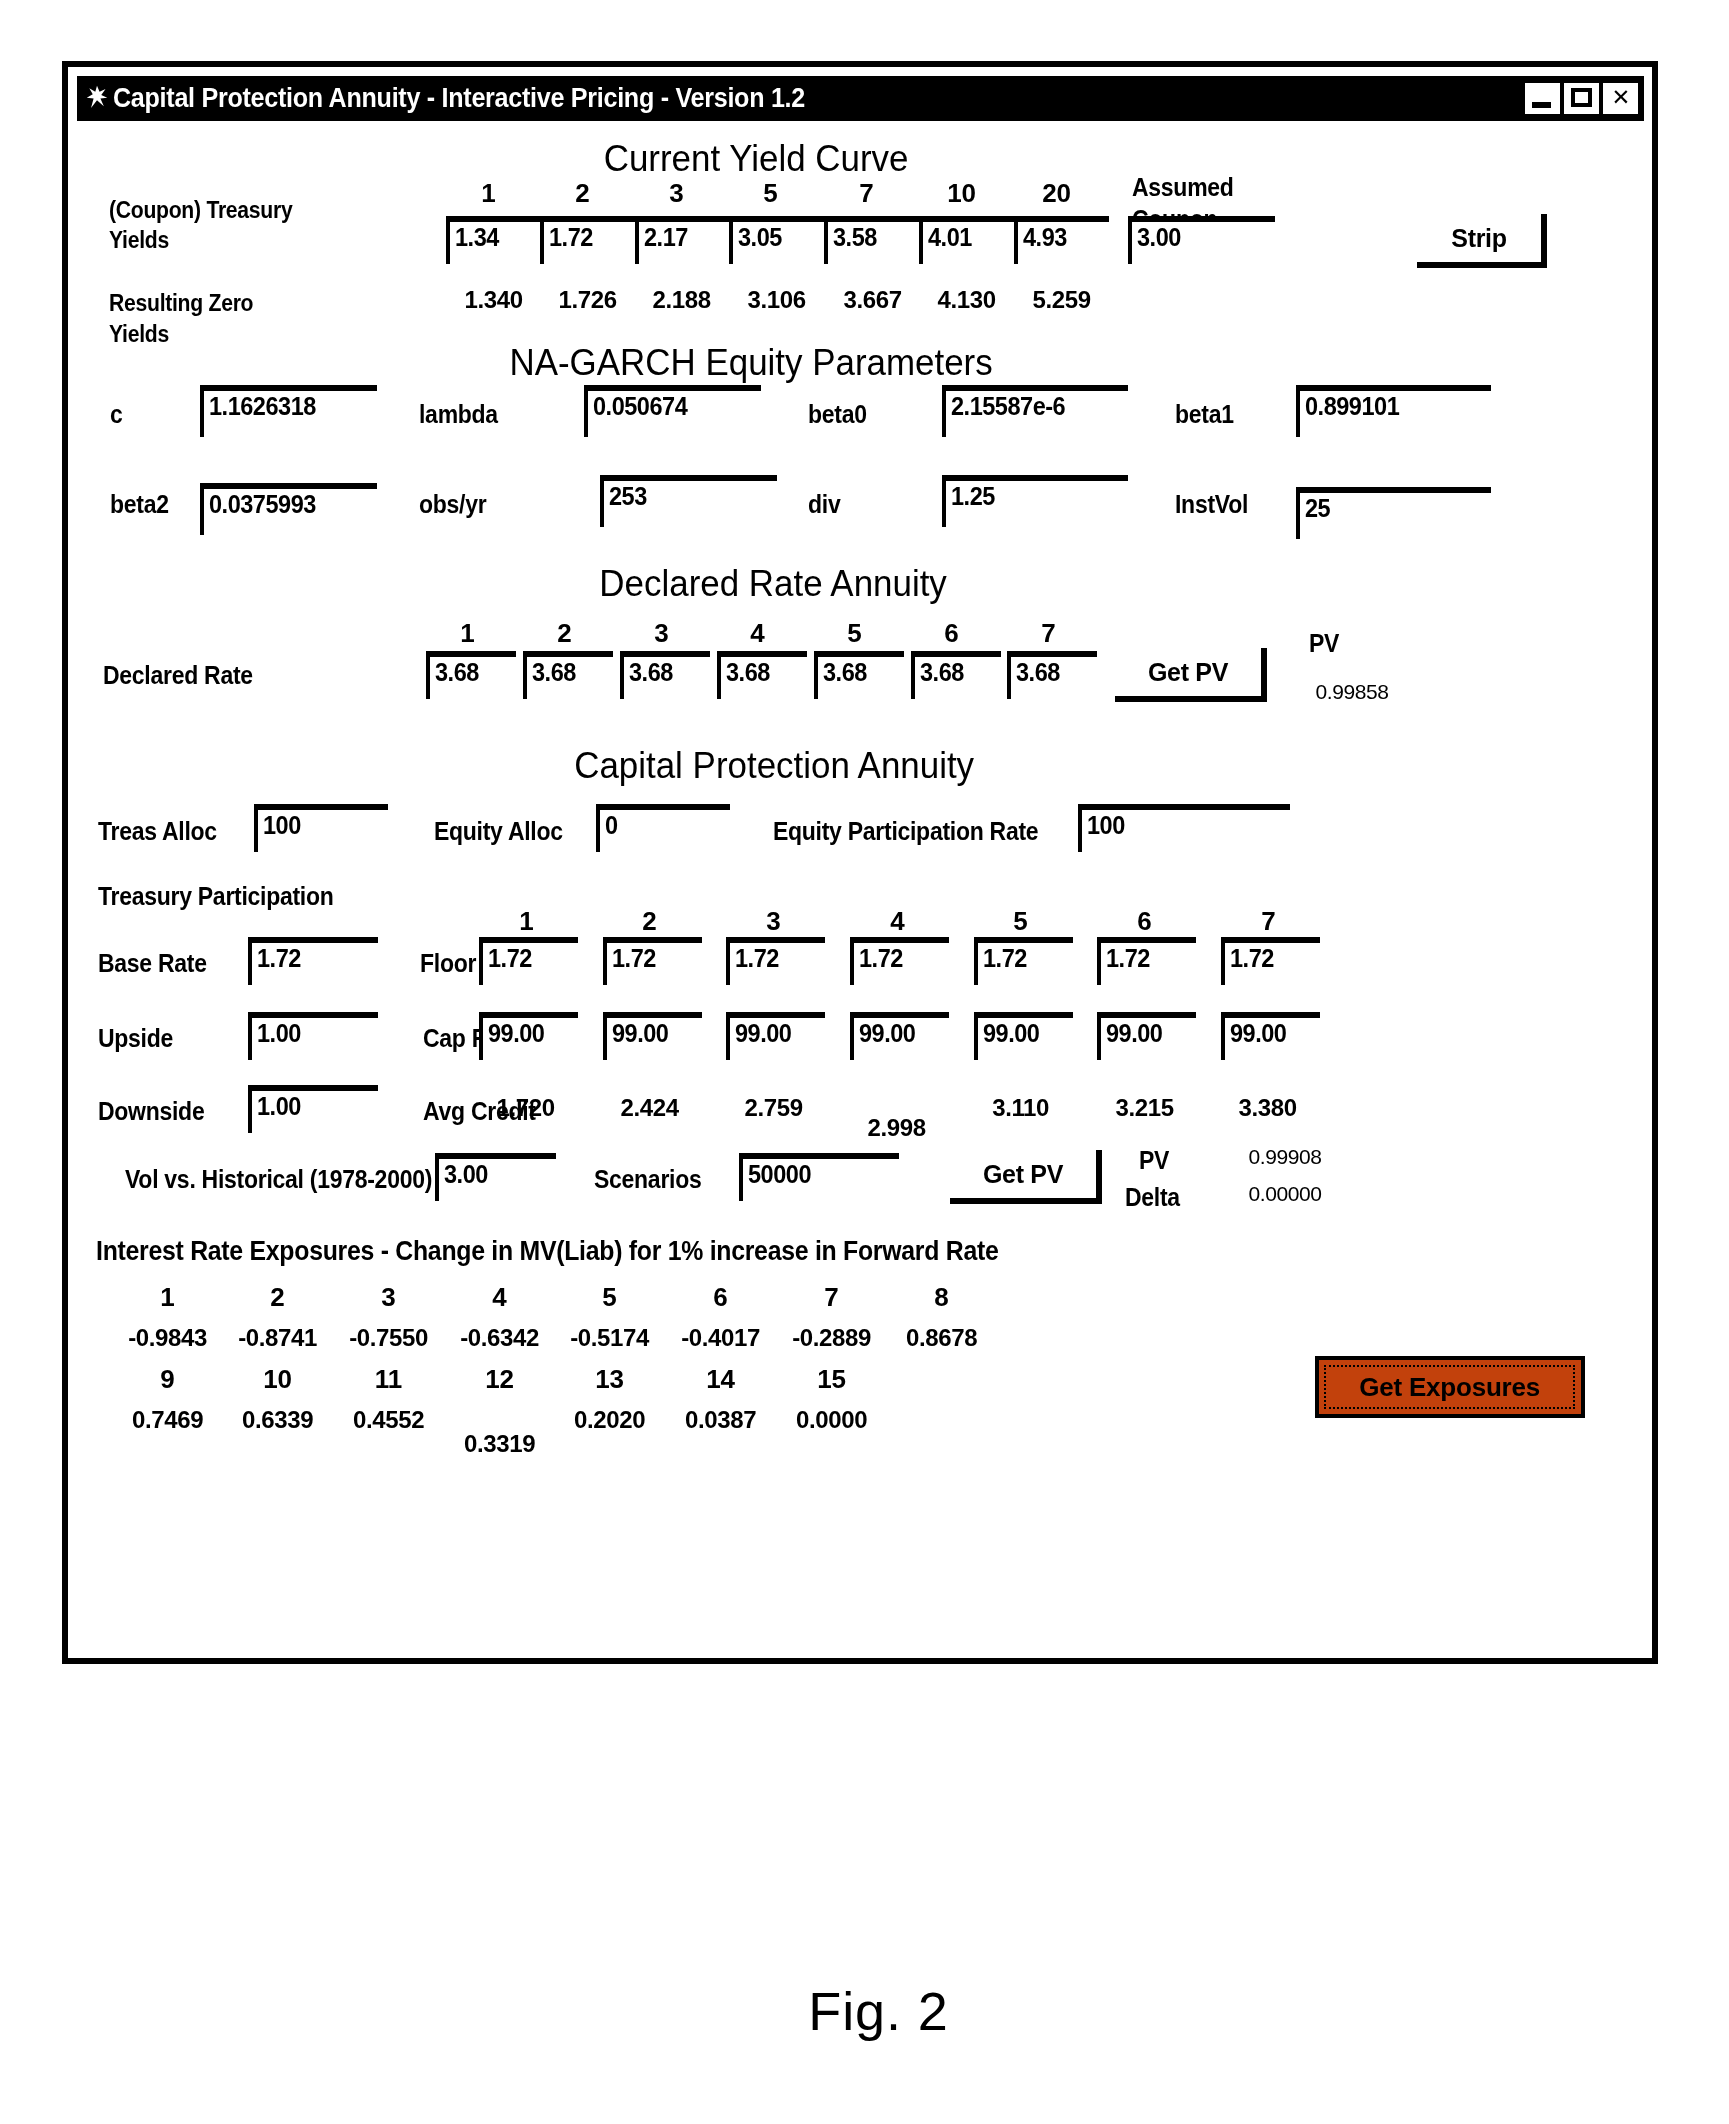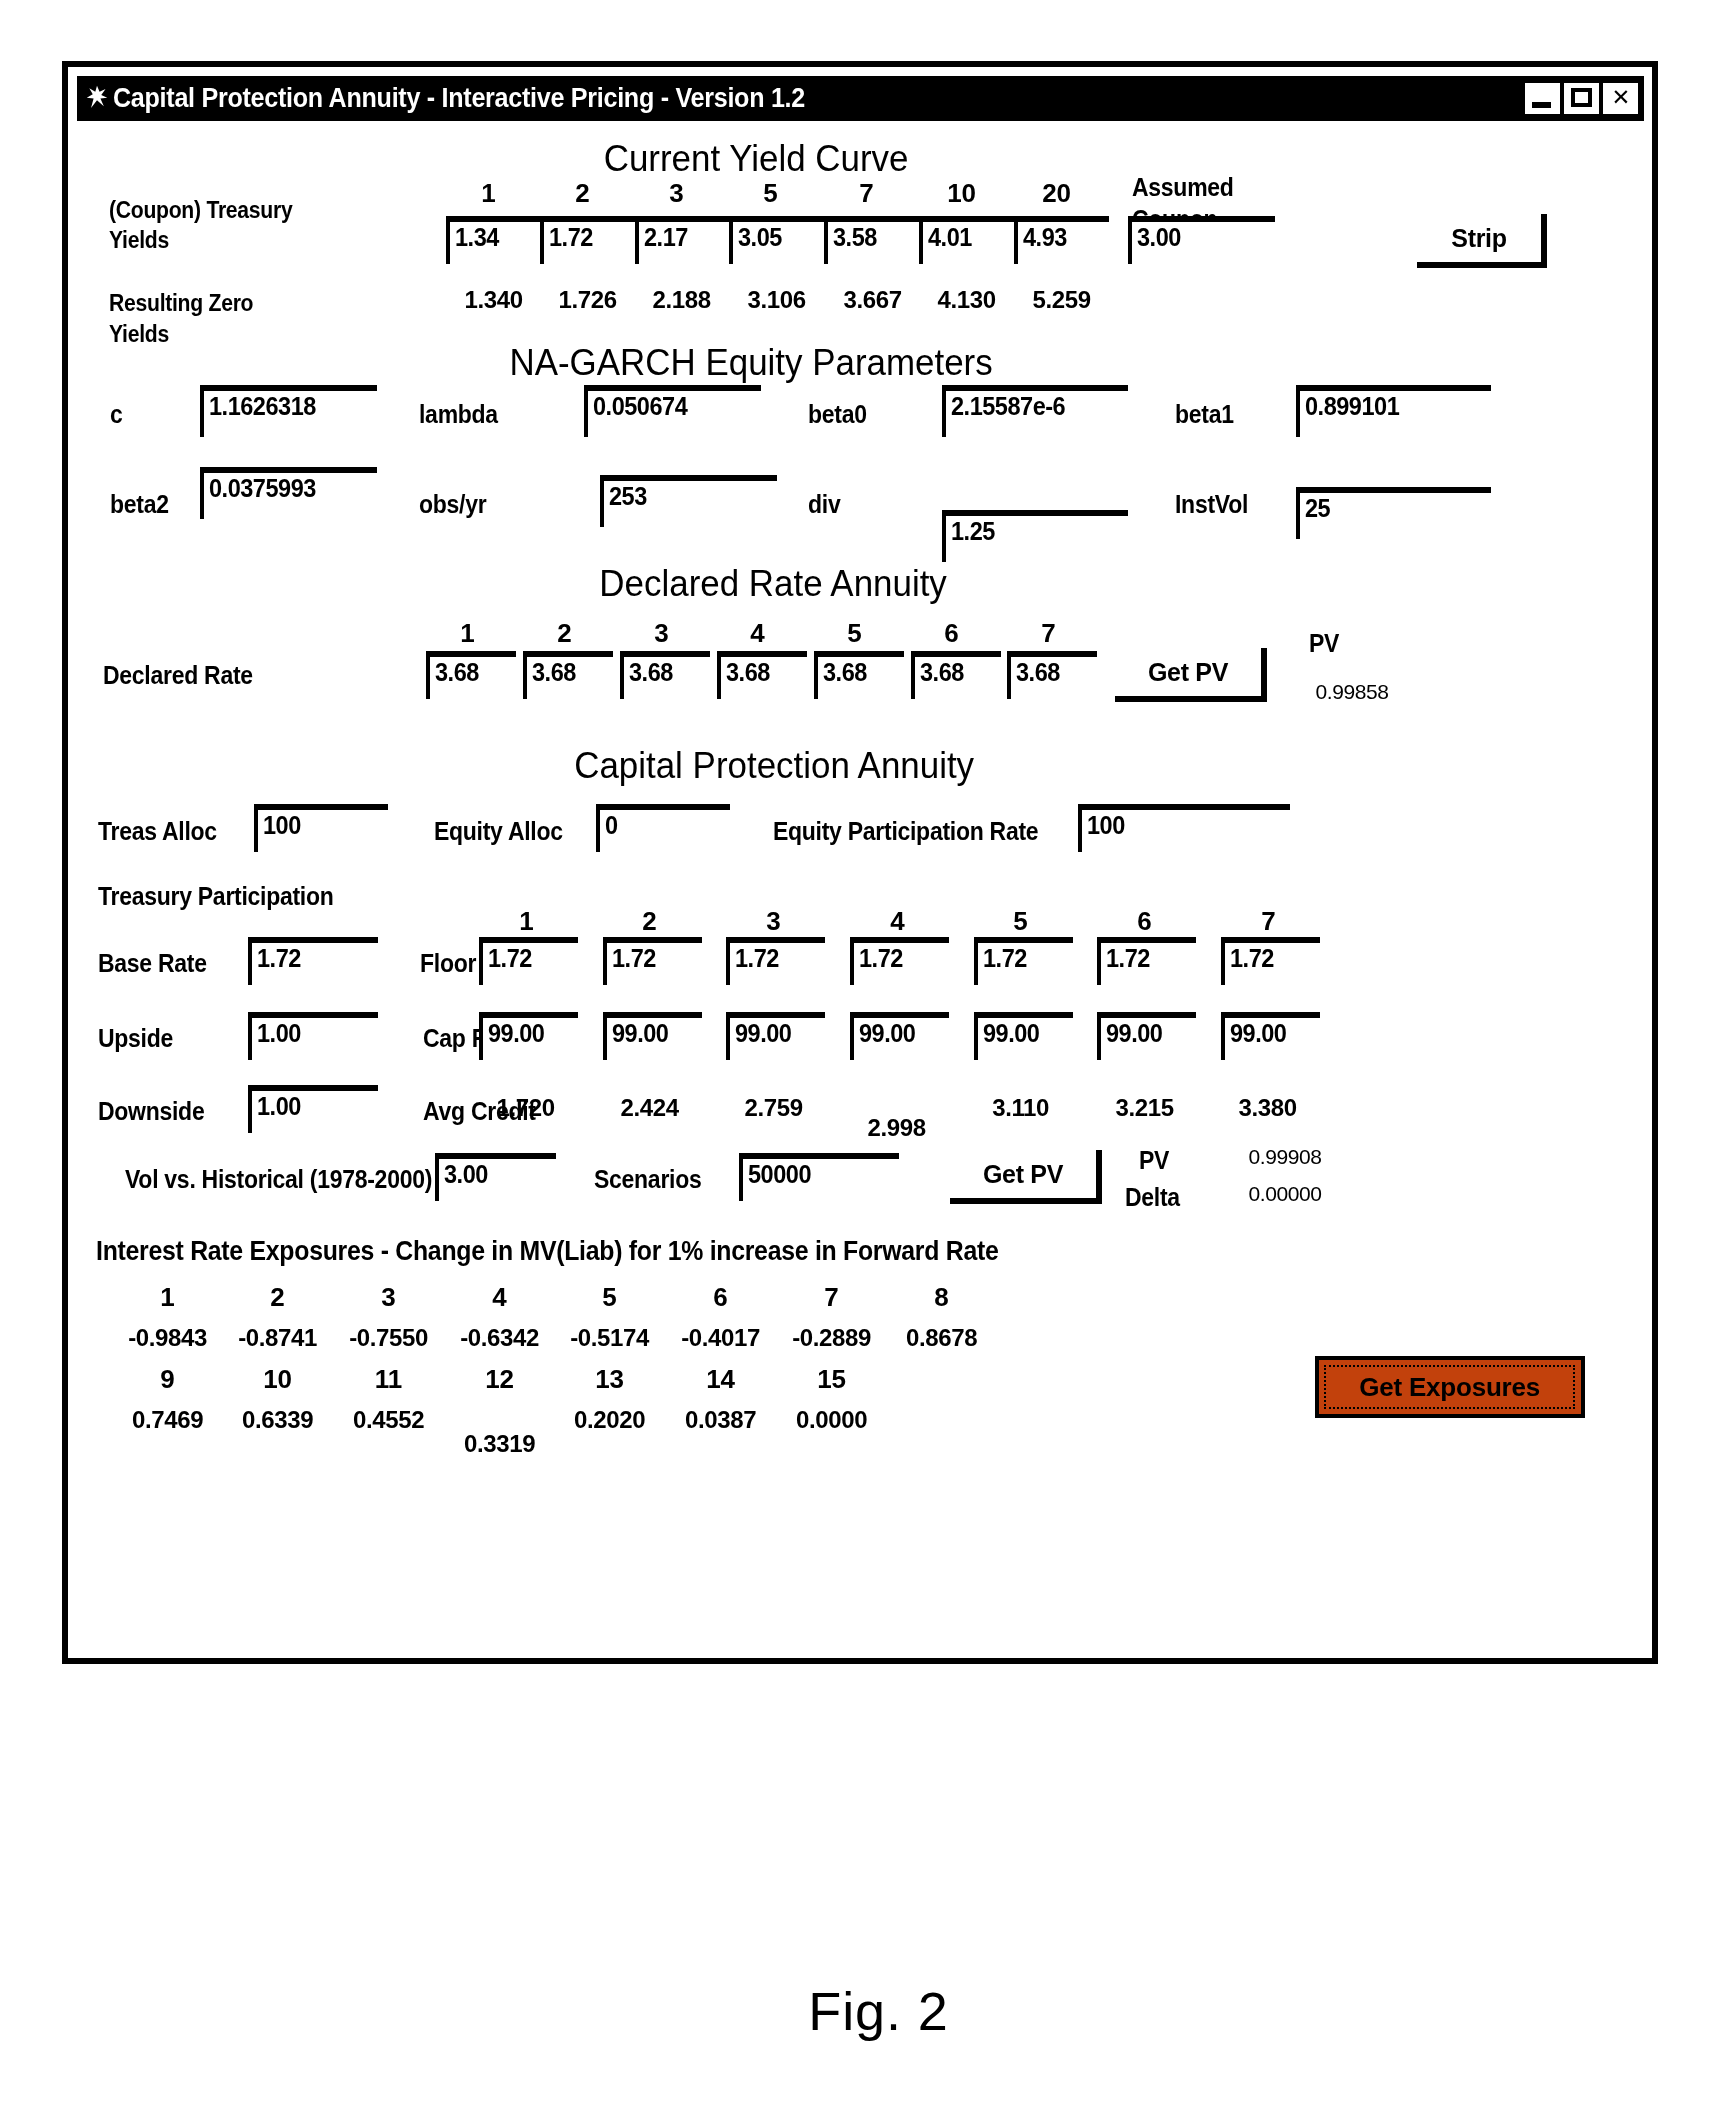--- a/index.html
+++ b/index.html
@@ -371,35 +371,35 @@
       </div>
 
       <div class="lbl big" style="left:1098px; top:279px;">beta1</div>
       <div class="field" style="left:1219px; top:264px; width:195px; height:52px;">
         <span class="edge-top"></span>
           <span class="edge-left"></span>
         <span class="val">0.899101</span>
       </div>
 
       <div class="lbl big" style="left:33px; top:369px;">beta2</div>
-      <div class="field" style="left:123px; top:346px; width:177px; height:52px;">
+      <div class="field" style="left:123px; top:362px; width:177px; height:52px;">
         <span class="edge-top"></span>
           <span class="edge-left"></span>
         <span class="val">0.0375993</span>
       </div>
 
       <div class="lbl big" style="left:342px; top:369px;">obs/yr</div>
       <div class="field" style="left:523px; top:354px; width:177px; height:52px;">
         <span class="edge-top"></span>
           <span class="edge-left"></span>
         <span class="val">253</span>
       </div>
 
       <div class="lbl big" style="left:731px; top:369px;">div</div>
-      <div class="field" style="left:865px; top:354px; width:186px; height:52px;margin-top:35px;">
+      <div class="field" style="left:865px; top:354px; width:186px; height:52px;">
         <span class="edge-top"></span>
           <span class="edge-left"></span>
         <span class="val">1.25</span>
       </div>
 
       <div class="lbl big" style="left:1098px; top:369px;">InstVol</div>
       <div class="field" style="left:1219px; top:354px; width:195px; height:52px;margin-top:12px;">
         <span class="edge-top"></span>
           <span class="edge-left"></span>
         <span class="val">25</span>

